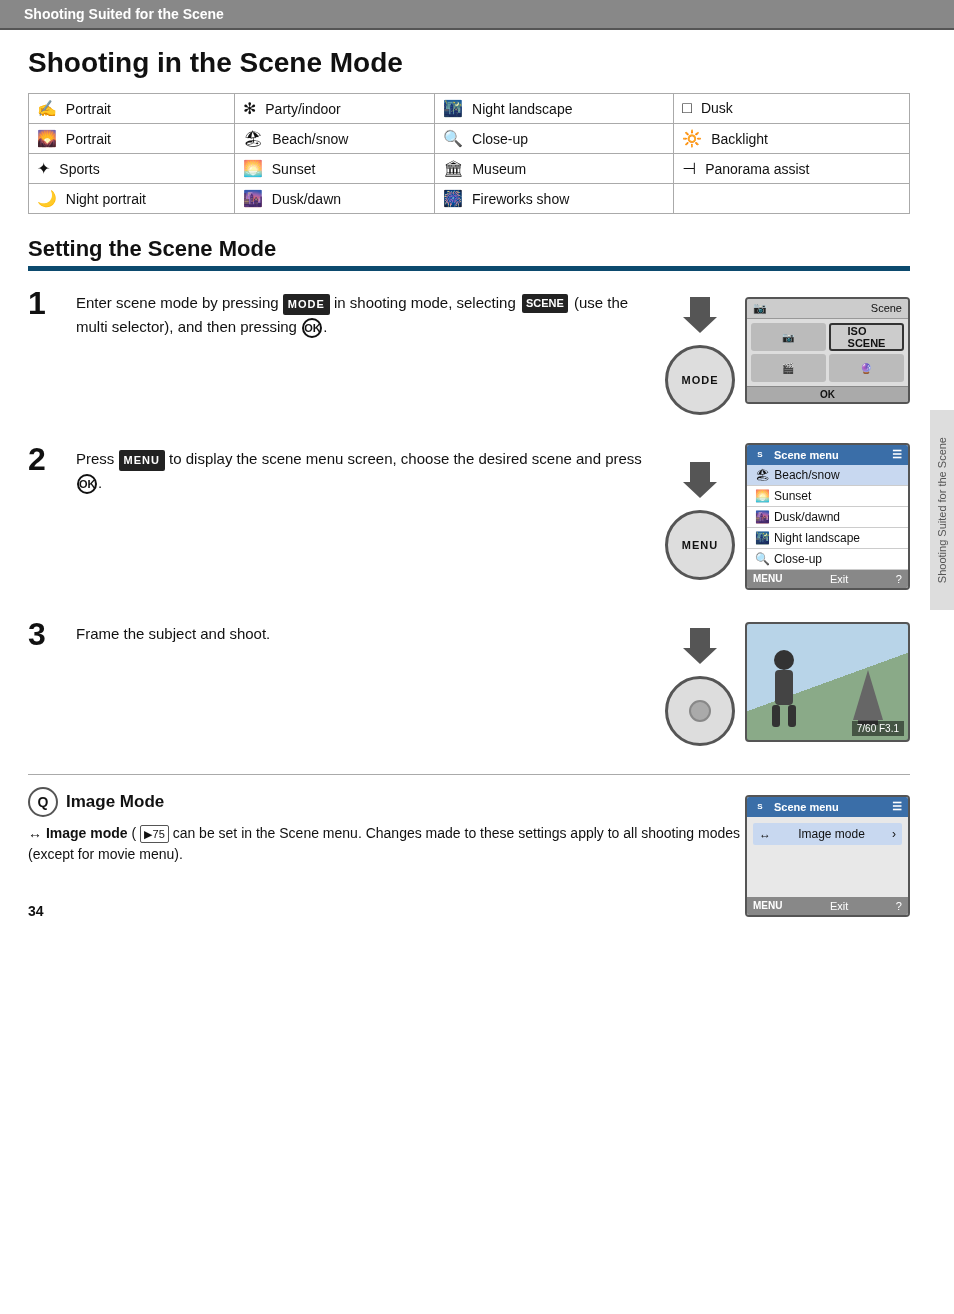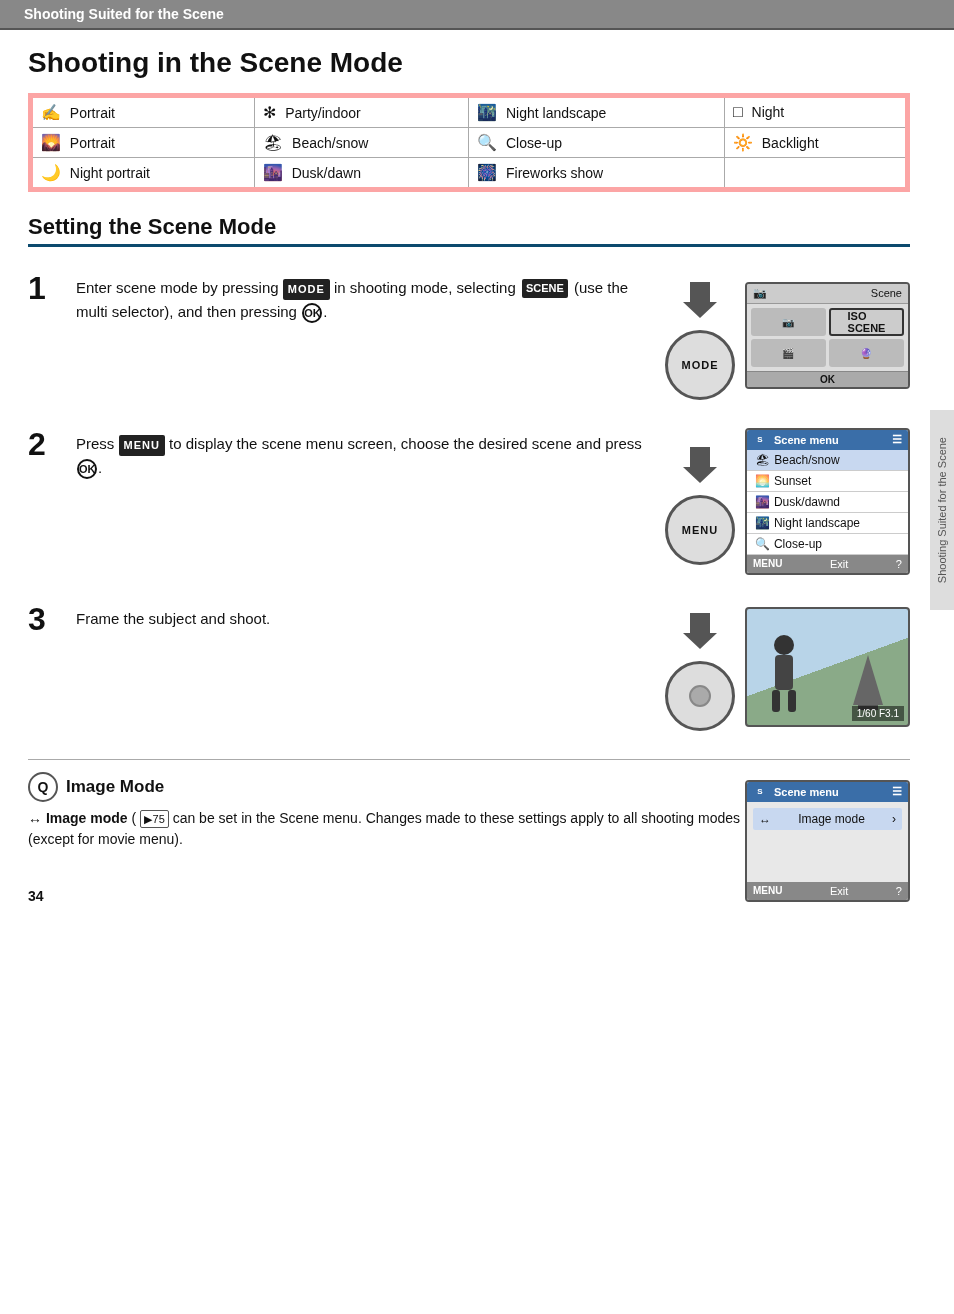--- a/index.html
+++ b/index.html
@@ -42,40 +42,40 @@
       font-size: 15px;
       margin-bottom: 18px;
       line-height: 1.5;
     }
 
     
     .scene-table {
       width: 100%;
       border-collapse: collapse;
       margin-bottom: 22px;
-      border: 5px solid #fca5a5;
+      border: 1px solid #fca5a5;
     }
     .scene-table td {
       border: 1px solid #aaa;
       padding: 5px 8px;
       font-size: 14px;
       white-space: nowrap;
     }
     .scene-icon {
       display: inline-block;
       margin-right: 5px;
       font-size: 16px;
     }
 
     
     .section-title {
       font-size: 22px;
       font-weight: bold;
-      margin-bottom: 25px;
-      border-bottom: 3px solid #0c4a6e;
+      margin-bottom: 16px;
+      border-bottom: 5px solid #0c4a6e;
       padding-bottom: 4px;
     }
 
     
     .steps-container {
       margin-bottom: 10px;
     }
     .step-row {
       display: flex;
       align-items: flex-start;
@@ -453,21 +453,21 @@
         <td>
           <span class="scene-icon">✻</span>
           <span>Party/indoor</span>
         </td>
         <td>
           <span class="scene-icon">🌃</span>
           <span>Night landscape</span>
         </td>
         <td>
           <span class="scene-icon">□</span>
-          <span>Night</span>
+          <span>Dusk</span>
         </td>
       </tr>
 
       <tr>
         <td>
           <span class="scene-icon">🌄</span>
           <span>Portrait</span>
         </td>
         <td>
           <span class="scene-icon">🏖</span>
@@ -476,20 +476,38 @@
         <td>
           <span class="scene-icon">🔍</span>
           <span>Close-up</span>
         </td>
         <td>
           <span class="scene-icon">🔆</span>
           <span>Backlight</span>
         </td>
       </tr>
 
+      <tr>
+        <td>
+          <span class="scene-icon">✦</span>
+          <span>Sports</span>
+        </td>
+        <td>
+          <span class="scene-icon">🌅</span>
+          <span>Sunset</span>
+        </td>
+        <td>
+          <span class="scene-icon">🏛</span>
+          <span>Museum</span>
+        </td>
+        <td>
+          <span class="scene-icon">⊣</span>
+          <span>Panorama assist</span>
+        </td>
+      </tr>
 
       <tr>
         <td>
           <span class="scene-icon">🌙</span>
           <span>Night portrait</span>
         </td>
         <td>
           <span class="scene-icon">🌆</span>
           <span>Dusk/dawn</span>
         </td>
@@ -631,21 +649,21 @@
               <rect x="8" y="20" width="18" height="35" rx="4" fill="#444"></rect>
               <rect x="5" y="55" width="8" height="22" rx="3" fill="#333"></rect>
               <rect x="21" y="55" width="8" height="22" rx="3" fill="#333"></rect>
             </svg>
 
             <svg style="position:absolute;bottom:10px;right:20px;" width="40" height="60" viewBox="0 0 40 60">
               <polygon points="20,0 35,50 5,50" fill="#666"></polygon>
               <rect x="10" y="50" width="20" height="5" fill="#555"></rect>
             </svg>
             <div class="exposure-info">
-              <span>1/60  F3.1</span>
+              <span>7/60  F3.1</span>
             </div>
           </div>
         </div>
       </div>
     </div>
 
   </div>
 
   <div class="image-mode-box clearfix">
 

